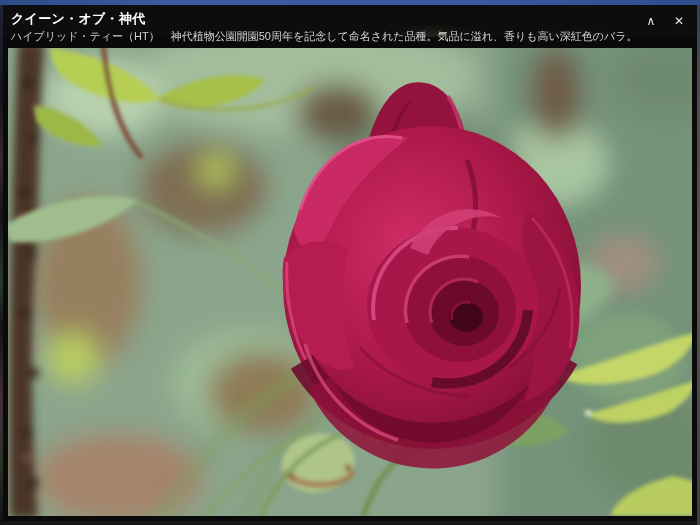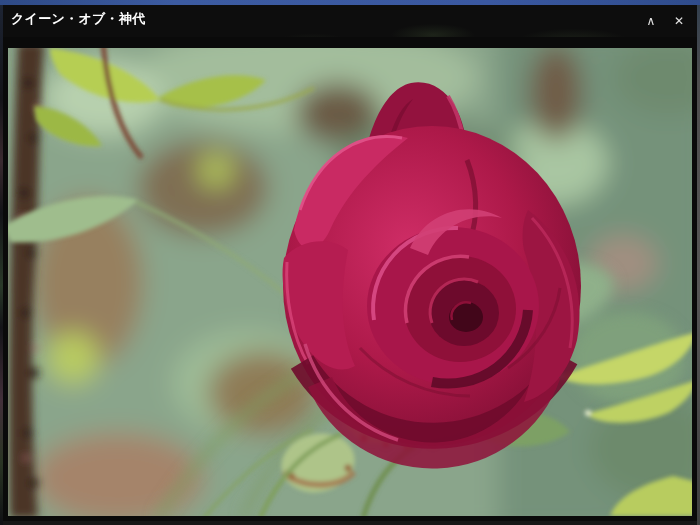--- a/index.html
+++ b/index.html
@@ -40,20 +40,21 @@
 
   <div class="edge-top"></div>
   <div class="edge-left"></div>
   <div class="edge-right"></div>
   <div class="edge-bottom"></div>
 
   <div class="lightbox">
 
     <div class="lb-header">
       <div class="lb-title">クイーン・オブ・神代</div>
+      <div class="lb-caption">ハイブリッド・ティー（HT）　神代植物公園開園50周年を記念して命名された品種。気品に溢れ、香りも高い深紅色のバラ。</div>
       <div class="lb-controls">
         <button class="lb-btn">
           <span class="glyph">∧</span>
         </button>
         <button class="lb-btn">
           <span class="glyph">✕</span>
         </button>
       </div>
     </div>
 

